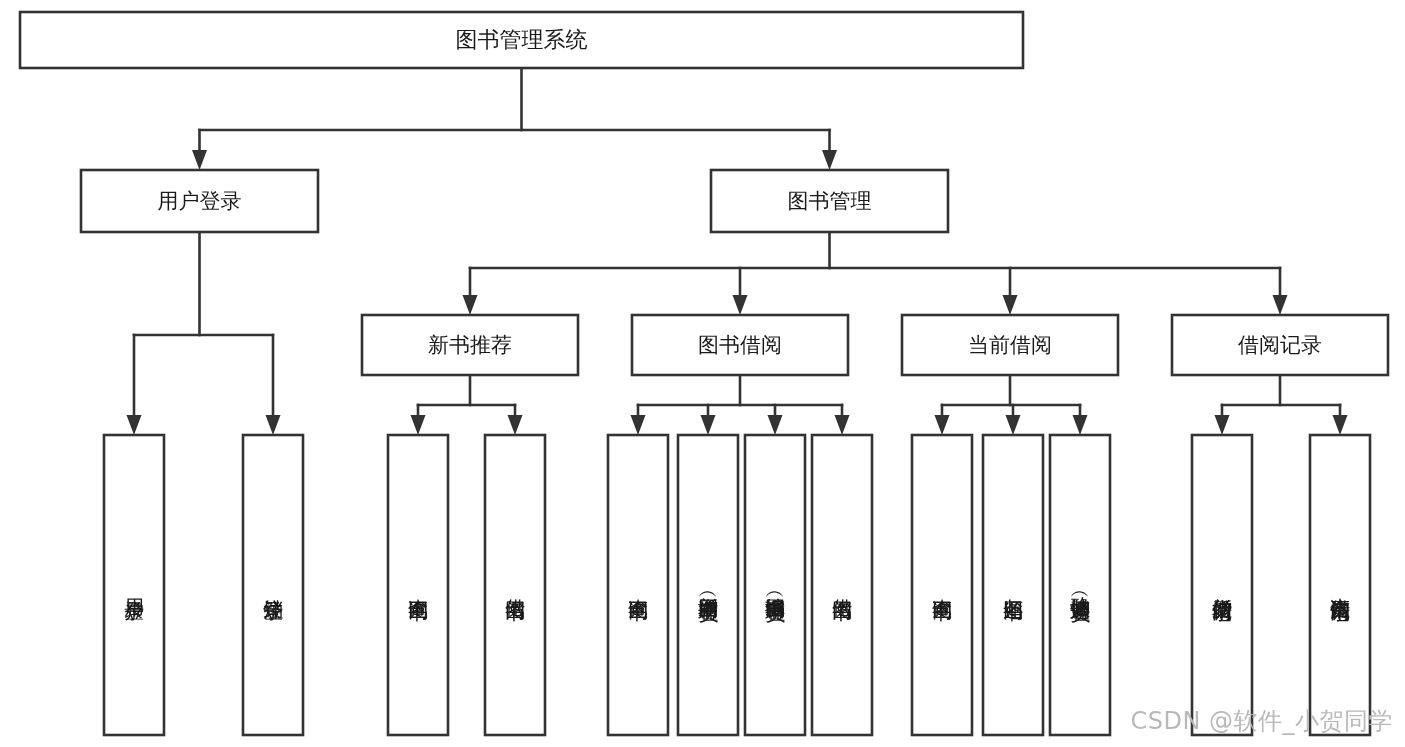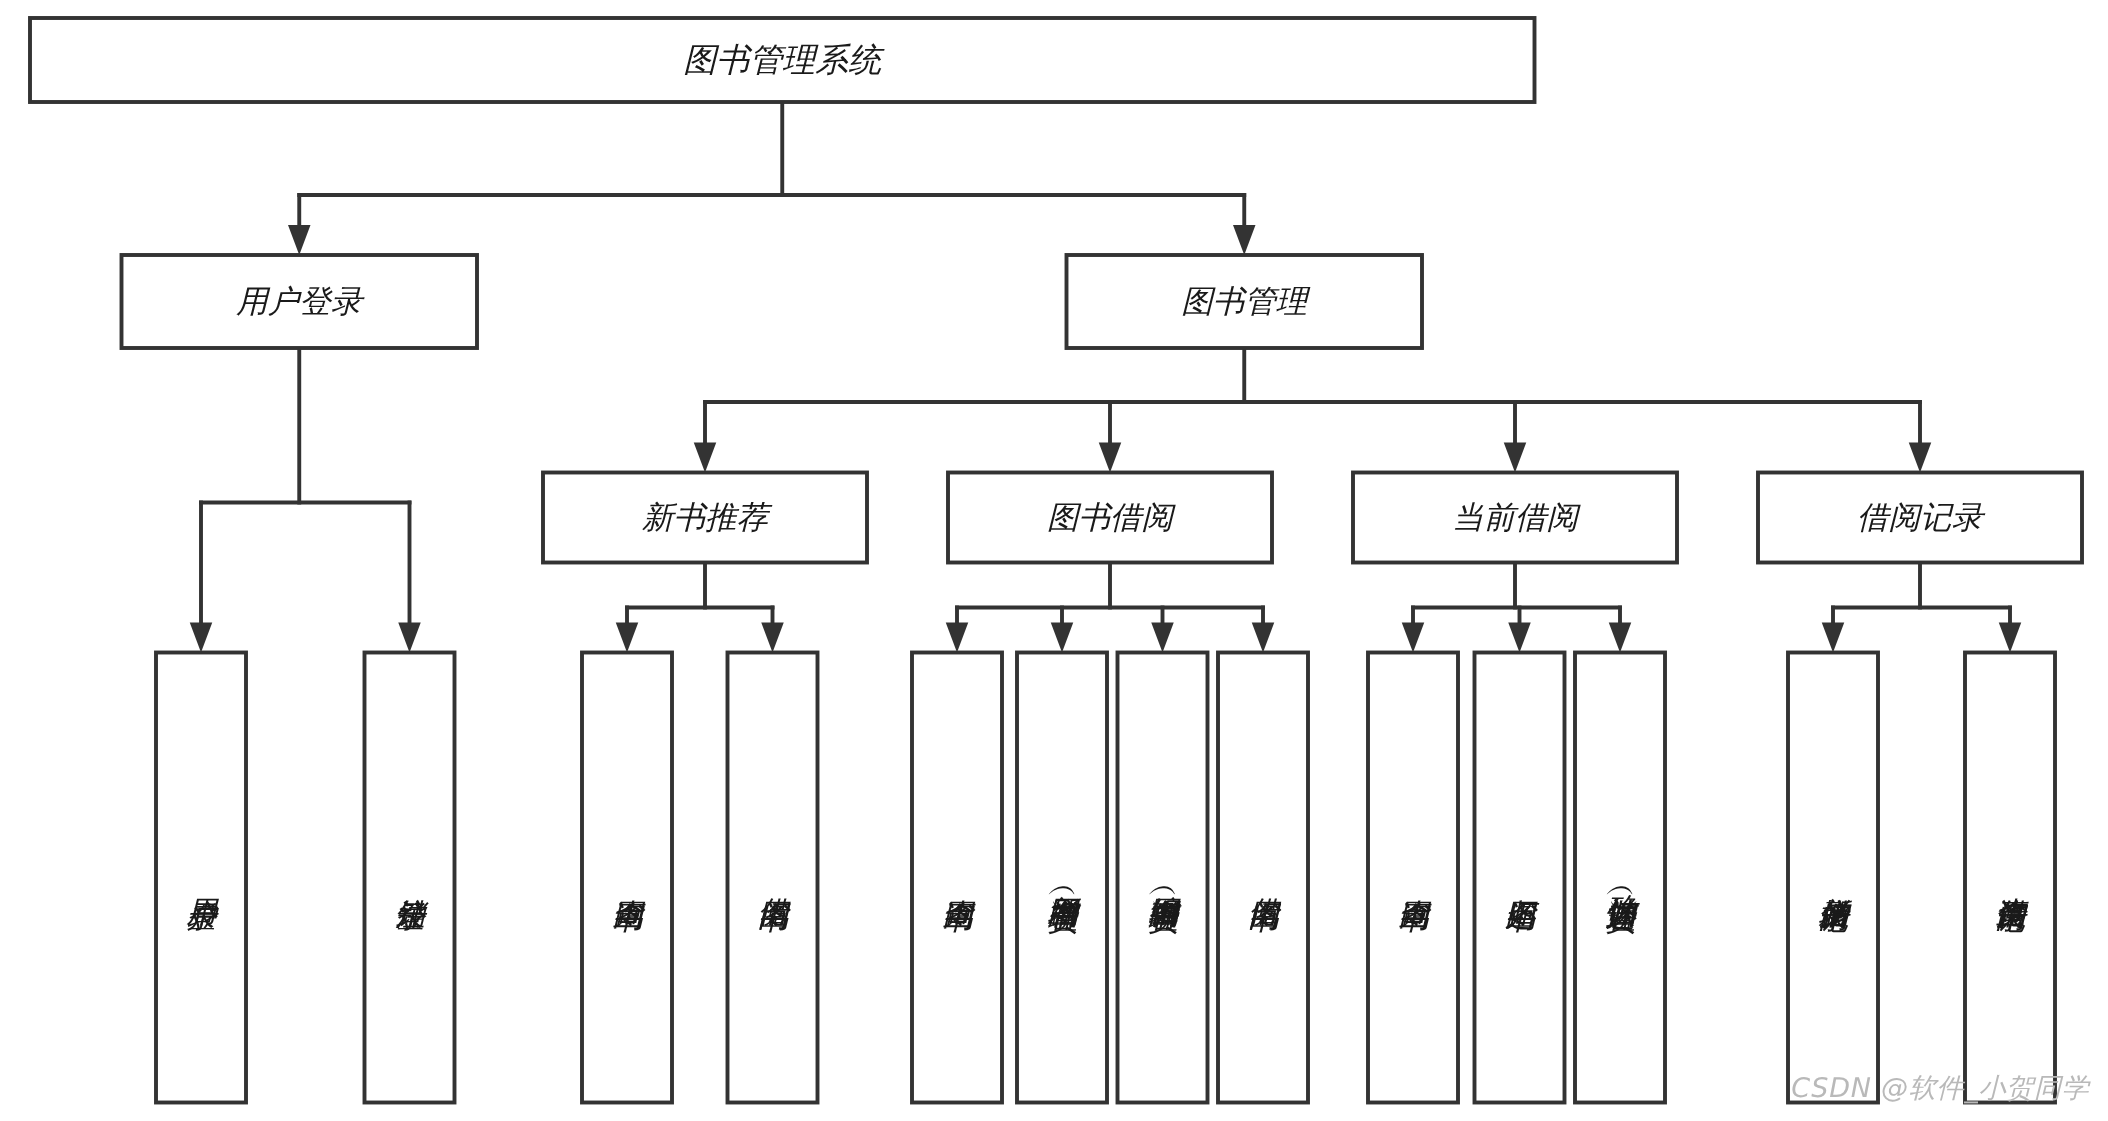--- a/index.html
+++ b/index.html
@@ -11,21 +11,20 @@
     width: 1405px;
     height: 747px;
     font-family: "DejaVu Sans", "Liberation Sans", sans-serif;
     overflow: hidden;
     position: relative;
   }
   #diagram-root {
     position: relative;
     width: 1405px;
     height: 742px;
-    font-style: italic;
   }
   svg.diagram-canvas {
     position: absolute;
     top: 0;
     left: 0;
     width: 1405px;
     height: 747px;
   }
   .node-box {
     fill: #ffffff;
@@ -65,21 +64,21 @@
     text-orientation: upright;
     letter-spacing: 1px;
     white-space: nowrap;
     pointer-events: none;
   }
   .watermark {
     position: absolute;
     right: 12px;
     bottom: 5px;
     font-family: "DejaVu Sans", "Liberation Sans", sans-serif;
-    font-size: 18px;
+    font-size: 24px;
     color: #b9b9b9;
     white-space: nowrap;
     letter-spacing: 0.5px;
   }
 </style>
 </head>
 <body>
 
 <div id="diagram-root">
 

